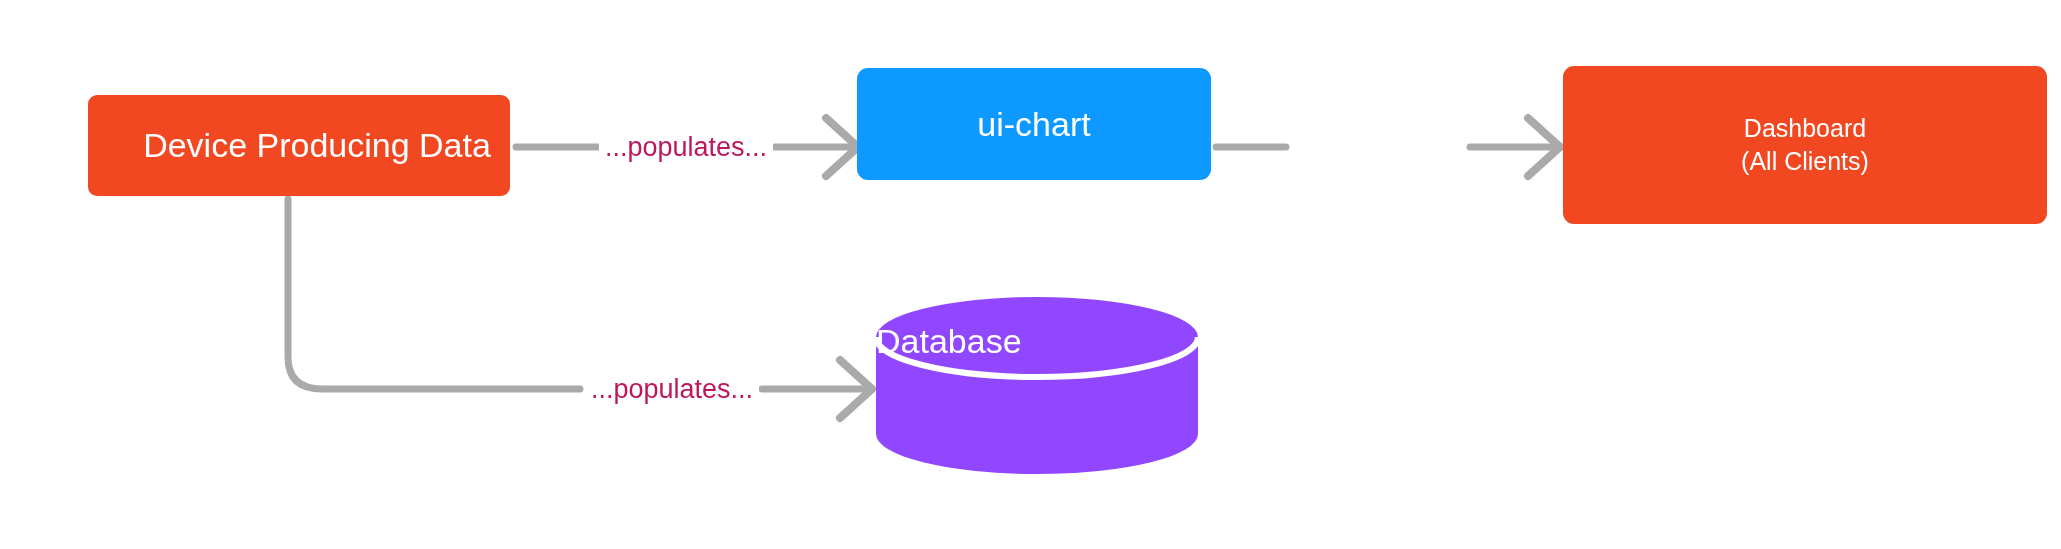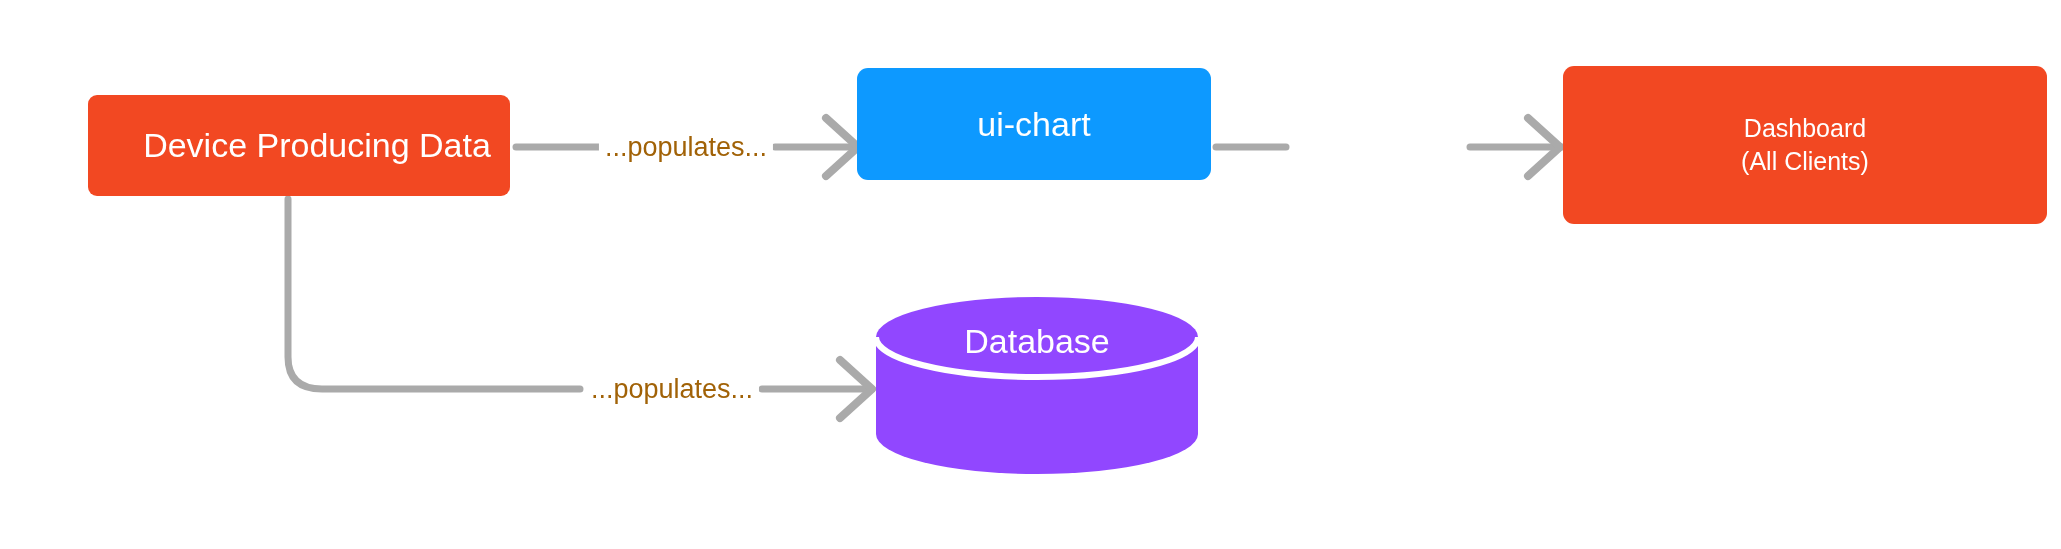--- a/index.html
+++ b/index.html
@@ -81,40 +81,39 @@
     left: 0;
     top: 0;
     width: 322px;
     height: 177px;
   }
   #node-database .db-label {
     position: absolute;
     left: 0;
     top: 25px;
     width: 322px;
-    text-align: center;
     color: #ffffff;
     font-size: 34px;
     font-family: "Liberation Sans", sans-serif;
     pointer-events: none;
   }
 
   
   #edges {
     position: absolute;
     left: 0;
     top: 0;
     width: 2061px;
     height: 549px;
     pointer-events: none;
   }
 
   .edge-label {
     position: absolute;
-    color: #a16207;
+    color: #be185d;
     font-size: 27px;
     font-family: "Liberation Sans", sans-serif;
     white-space: nowrap;
     background: #ffffff;
     padding: 0 6px;
     transform: translate(-50%, -50%);
   }
 </style>
 </head>
 <body>

